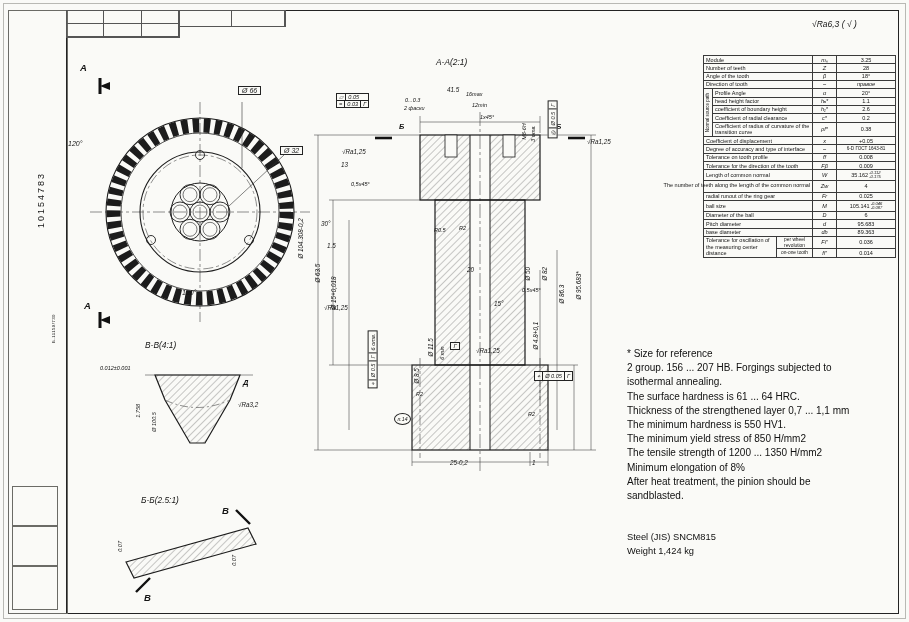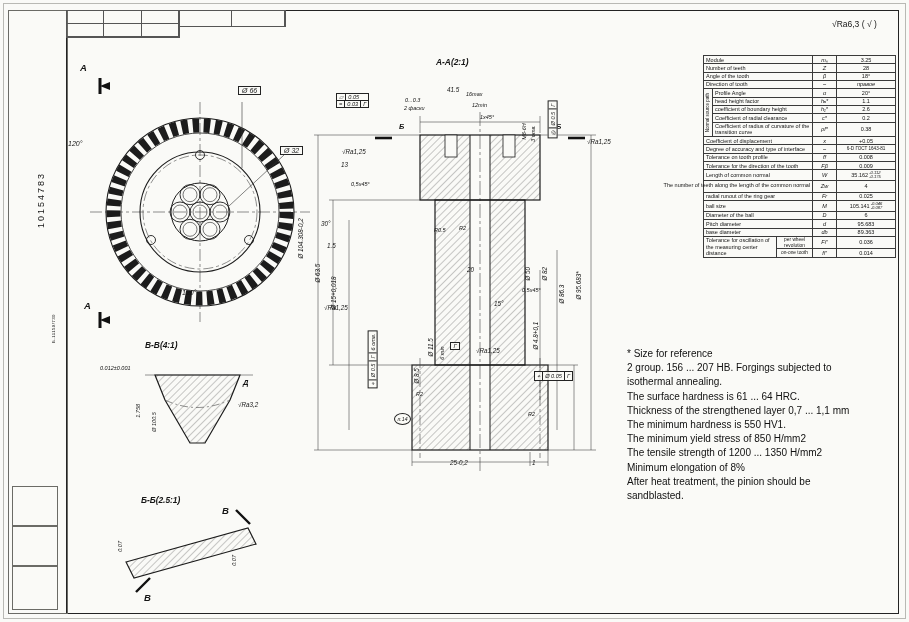--- a/index.html
+++ b/index.html
@@ -5,21 +5,21 @@
   html,body{margin:0;padding:0;background:#e8e8e6}
   #stage{position:relative;width:909px;height:622px;background:#fafaf7;overflow:hidden;
          font-family:"Liberation Sans",sans-serif;color:#151515}
   .edge{position:absolute;inset:3px;border:1px solid #b9b9b4;pointer-events:none}
   .frame{position:absolute;left:66px;top:10px;width:831px;height:602px;border:1.6px solid #232323}
   .strip{position:absolute;left:8px;top:10px;width:58px;height:602px;border:1px solid #6b6b66}
   .sbox{position:absolute;border:1px solid #6b6b66}
   .lbl{position:absolute;font-size:6.3px;font-style:italic;white-space:nowrap;line-height:1.05;color:#151515}
   .s55{font-size:5.5px}
   .up{transform:rotate(-90deg);transform-origin:0 100%}
-  .t-title{position:absolute;font-size:8.4px;font-style:italic;font-weight:bold;white-space:nowrap}
+  .t-title{position:absolute;font-size:8.4px;font-style:italic;font-weight:normal;white-space:nowrap}
   .letter{position:absolute;font-size:9.5px;font-weight:bold;font-style:italic}
   .boxlbl{position:absolute;border:1px solid #232323;padding:0 3px;font-size:7px;font-style:italic;white-space:nowrap}
   .gdt{position:absolute;display:inline-flex;border:1px solid #232323;font-size:5.6px;font-style:italic;line-height:1.5;background:rgba(250,250,247,.85)}
   .gdt .gc{padding:0 2px;border-left:1px solid #232323}
   .gdt .gc:first-child{border-left:none}
   .gdt2{position:absolute;display:flex;flex-direction:column;border:1px solid #232323;font-size:5.6px;font-style:italic;background:rgba(250,250,247,.85)}
   .gdt2 .gr{display:flex;border-top:1px solid #232323}
   .gdt2 .gr:first-child{border-top:none}
   .gdt2 .gc{padding:0 2px;border-left:1px solid #232323}
   .gdt2 .gc:first-child{border-left:none}
@@ -31,21 +31,21 @@
   .params .sym{text-align:center;font-style:italic}
   .params .val{text-align:center}
   .params .sub{text-align:center;font-size:4.8px;line-height:1.05}
   .params .grp{padding:0}
   .vert{writing-mode:vertical-rl;transform:rotate(180deg);font-size:4.5px;white-space:nowrap;margin:0 auto}
   .longcell{position:relative;height:10px}
   .longlab{position:absolute;right:2px;top:1px;white-space:nowrap}
   .tolstack{display:inline-flex;flex-direction:column;font-size:4.1px;line-height:1.05;vertical-align:middle;margin-left:1px;text-align:left}
   .notes{position:absolute;left:627px;top:347px;width:276px;font-size:10px;line-height:1.42;white-space:pre-line;color:#101010}
   .material{position:absolute;left:627px;top:531px;font-size:9.3px;line-height:1.5;white-space:pre-line;color:#101010}
-  .ramark{position:absolute;left:832px;top:19px;font-size:8.5px;white-space:nowrap}
+  .ramark{position:absolute;left:812px;top:19px;font-size:8.5px;font-style:italic;white-space:nowrap}
   .docnum{position:absolute;left:46px;top:218px;transform:rotate(-90deg);transform-origin:0 100%;font-size:9px;letter-spacing:2px;white-space:nowrap}
   .doccode{position:absolute;left:56px;top:338px;transform:rotate(-90deg);transform-origin:0 100%;font-size:4.4px;letter-spacing:.4px;white-space:nowrap}
   .cornergrid{position:absolute;left:66px;top:10px;width:112px;height:26px;border:1px solid #555;display:grid;grid-template-columns:1fr 1fr 1fr;grid-template-rows:1fr 1fr}
   .cornergrid div{border-right:1px solid #555;border-bottom:1px solid #555}
   .cornerbox{position:absolute;left:178px;top:10px;width:106px;height:15px;border:1px solid #555;display:flex}
   .cornerbox div{flex:1;border-right:1px solid #555}
 </style>
 </head>
 <body>
 
@@ -425,13 +425,15 @@
 2 group. 156 ... 207 HB. Forgings subjected to
 isothermal annealing.
 The surface hardness is 61 ... 64 HRC.
 Thickness of the strengthened layer 0,7 ... 1,1 mm
 The minimum hardness is 550 HV1.
 The minimum yield stress of 850 H/mm2
 The tensile strength of 1200 ... 1350 H/mm2
 Minimum elongation of 8%
 After heat treatment, the pinion should be
 sandblasted.</div>
+  <div class="material">Steel (JIS) SNCM815
+Weight 1,424 kg</div>
 </div>
 
 </body></html>

